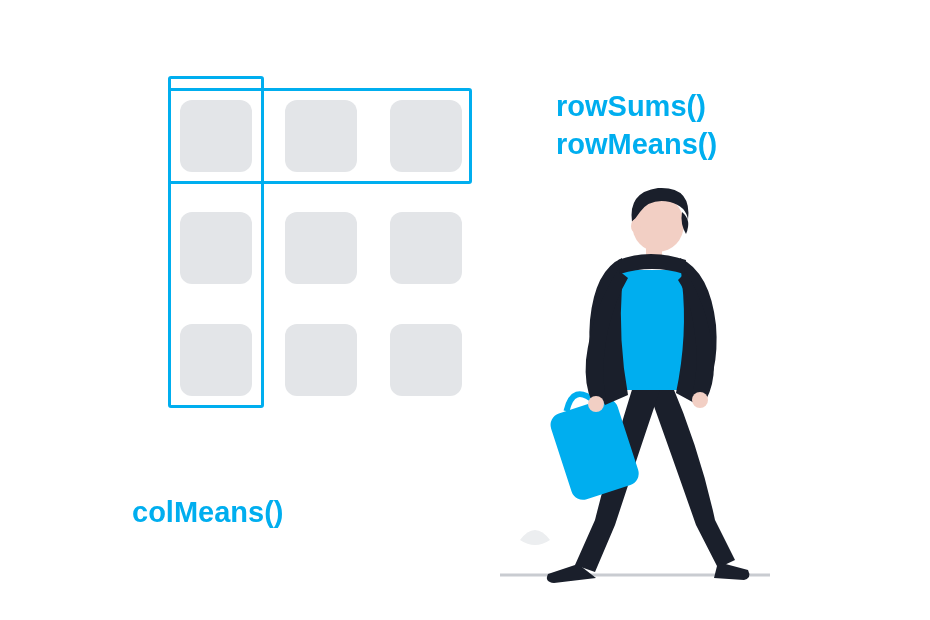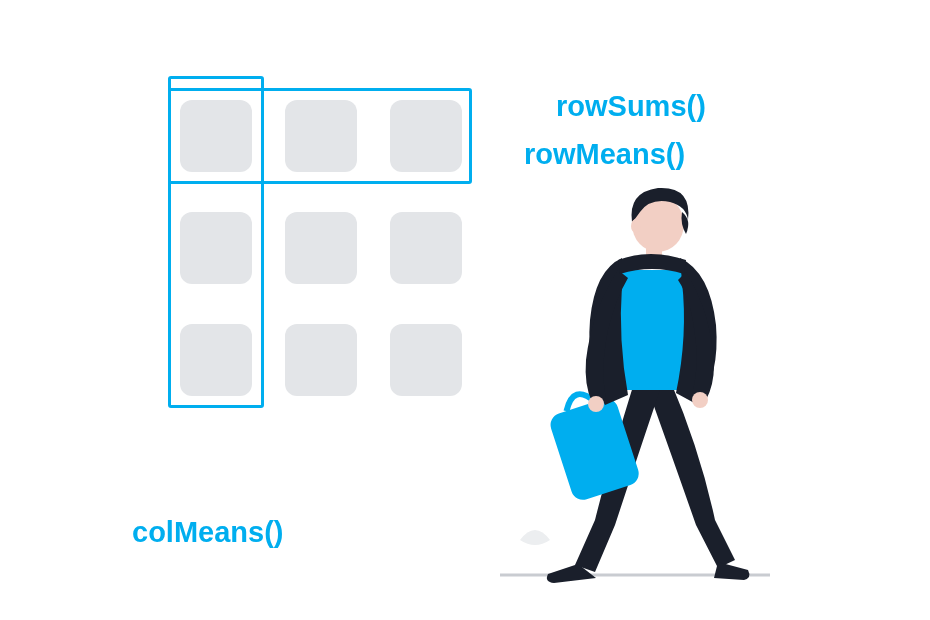--- a/index.html
+++ b/index.html
@@ -61,23 +61,23 @@
 
   <div class="cell" style="left:180px; top:324px;"></div>
   <div class="cell" style="left:285px; top:324px;"></div>
   <div class="cell" style="left:390px; top:324px;"></div>
 
   <div class="hl" style="left:168px; top:88px; width:304px; height:96px;"></div>
 
   <div class="hl" style="left:168px; top:76px; width:96px; height:332px;"></div>
 
   <div class="label" style="left:556px; top:88px;">rowSums()</div>
-  <div class="label" style="left:524px; top:126px;margin-top:10px;">rowMeans()</div>
+  <div class="label" style="left:556px; top:126px;">rowMeans()</div>
 
-  <div class="label" style="left:132px; top:494px;margin-top:20px;">colMeans()</div>
+  <div class="label" style="left:132px; top:494px;">colMeans()</div>
 
   <div class="person" style="left:500px; top:180px;">
     <svg width="320" height="410" viewBox="0 0 320 410">
 
       <line x1="0" y1="395" x2="270" y2="395" stroke="#c9ccd1" stroke-width="3"></line>
 
       <path d="M 20 360 Q 35 340 50 360 Q 35 370 20 360 Z" fill="#eceef0"></path>
 
       <path d="M 170 200 Q 200 270 215 340 L 235 380 L 218 388 L 196 345 Q 175 285 150 215 Z" fill="#1a1f2b"></path>
 

